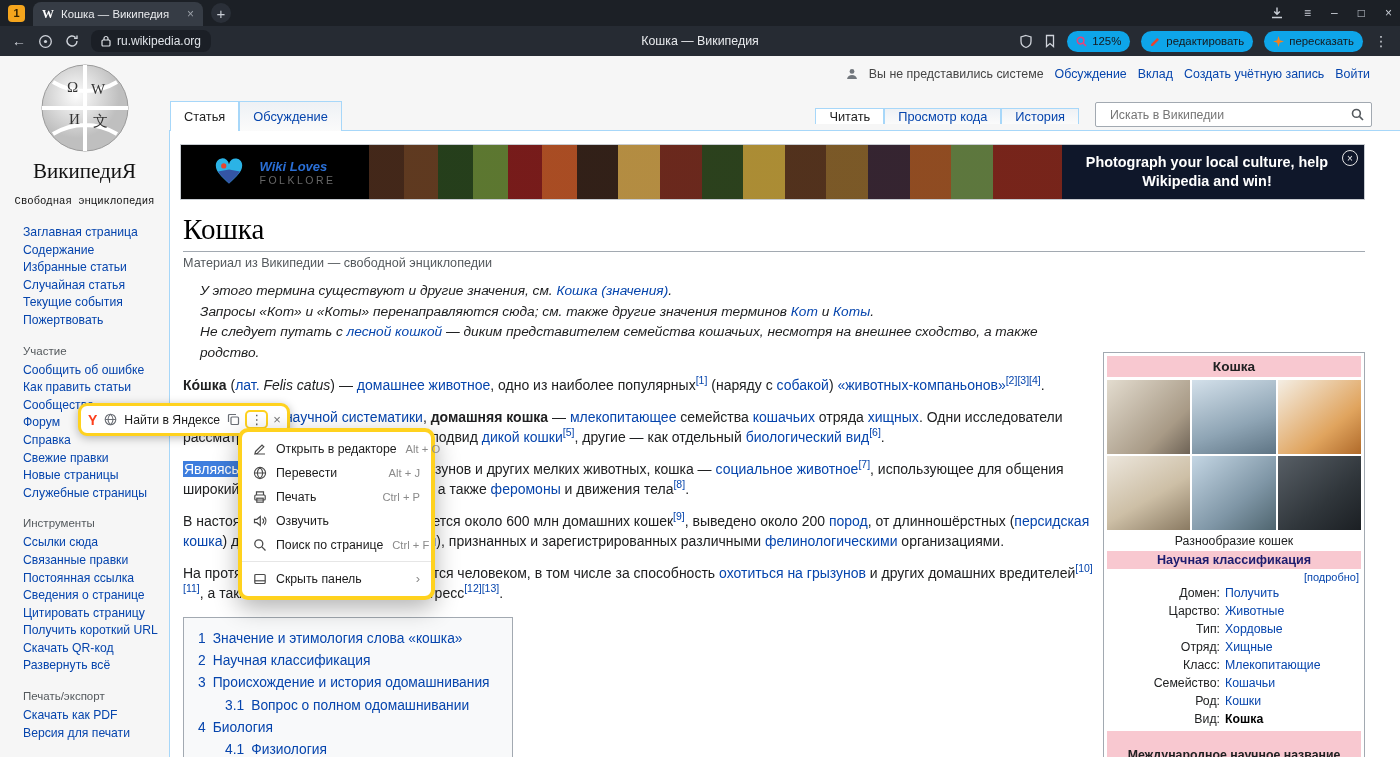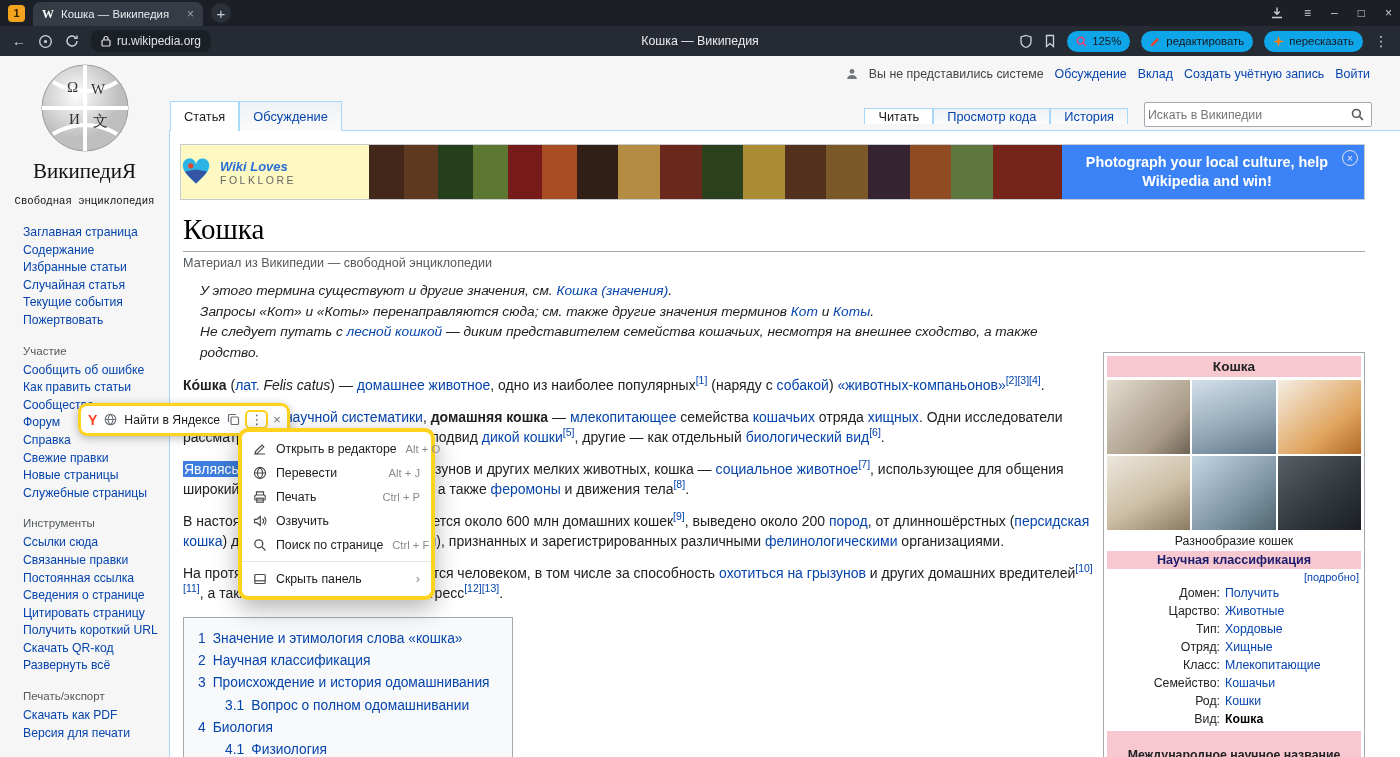--- a/index.html
+++ b/index.html
@@ -38,31 +38,31 @@
   .personal{position:absolute;top:11px;right:30px;display:flex;gap:11px;align-items:center;font-size:12.4px;z-index:3}
   .personal .status{color:#444}
   .plink{color:#0645ad;cursor:pointer}
 
   .content{position:absolute;left:169px;top:74px;right:0;bottom:0;background:#fff;border-left:1px solid #a7d7f9;border-top:1px solid #a7d7f9;padding-top:13px}
 
   .ns-tabs{position:absolute;left:170px;top:45px;display:flex;height:30px;z-index:4}
   .wtab{padding:0 13px;display:flex;align-items:center;font-size:12.8px;background:linear-gradient(#eef1f5,#fbfbfb);border:1px solid #a7d7f9;border-bottom:none;color:#0645ad;cursor:pointer;white-space:nowrap}
   .wtab.active{background:#fff;color:#222}
   .views{position:absolute;right:28px;top:45px;display:flex;align-items:center;height:30px;z-index:4}
-  .wsearch{margin-left:16px;width:228px;height:25px;border:1px solid #a2a9b1;border-radius:2px;background:#fff;display:flex;align-items:center;padding:0 7px 0 3px;margin-bottom:3px}
+  .wsearch{margin-left:16px;width:277px;height:25px;border:1px solid #a2a9b1;border-radius:2px;background:#fff;display:flex;align-items:center;padding:0 7px 0 14px;margin-bottom:3px}
   .wsearch input{border:none;outline:none;flex:1;font-size:12.3px;color:#222;font-family:"Liberation Sans",sans-serif}
 
   .banner{margin:0 35px 0 10px;height:56px;border:1px solid #c8ccd1;display:flex;position:relative;background:#fff;overflow:hidden;cursor:pointer}
-  .banner-logo{width:188px;display:flex;align-items:center;gap:9px;background:#fef9c3}
+  .banner-logo{width:188px;display:flex;align-items:center;justify-content:center;gap:15px;background:#000000}
   .brand-top{color:#2a6fd6;font-size:13px;font-weight:bold;font-style:italic}
   .brand-bottom{color:#666;font-size:10.5px;letter-spacing:2.5px}
   .banner-photos{flex:1;background:
     linear-gradient(rgba(30,10,5,.18),rgba(30,10,5,.18)),
     linear-gradient(90deg,#4b2e1e 0 5%,#6d4426 5% 10%,#274a20 10% 15%,#6a8f3a 15% 20%,#8a1f1f 20% 25%,#c75b2a 25% 30%,#36251c 30% 36%,#d4a94f 36% 42%,#7b2f22 42% 48%,#2e4d22 48% 54%,#caa93f 54% 60%,#5d3a22 60% 66%,#8f6a2f 66% 72%,#3a2a3a 72% 78%,#a85a28 78% 84%,#6b8f4a 84% 90%,#8a2a1f 90% 100%)}
-  .banner-red{width:302px;background:#3b82f6;color:#fff;display:flex;align-items:center;padding:0 26px 0 14px;font-size:14.4px;font-weight:bold;text-align:center;line-height:1.3}
+  .banner-red{width:302px;background:#0f172a;color:#fff;display:flex;align-items:center;padding:0 26px 0 14px;font-size:14.4px;font-weight:bold;text-align:center;line-height:1.3}
   .banner-close{position:absolute;right:6px;top:5px;width:16px;height:16px;border:1px solid #e5e5e5;border-radius:50%;color:#efefef;font-size:10px;display:flex;align-items:center;justify-content:center;cursor:pointer}
 
   h1.title{font-family:"Liberation Serif",serif;font-size:29px;font-weight:normal;color:#000;margin:13px 35px 0 13px;padding-bottom:5px;border-bottom:1px solid #a2a9b1}
   .subtitle{font-size:12.6px;color:#54595d;margin:4px 0 11px 13px}
   .hatnotes{margin:0 300px 12px 30px;font-style:italic;font-size:13.7px;line-height:1.5;color:#202122}
   .body-text{margin:0 300px 0 13px;font-size:14px;line-height:1.43;color:#202122}
   .body-text p{margin-bottom:12px}
   .rich a{color:#0645ad;cursor:pointer}
   sup{font-size:10.5px;color:#0645ad;line-height:0;cursor:pointer}
   .sel{background:#3e7ede;color:#fff;padding:0 1px}

